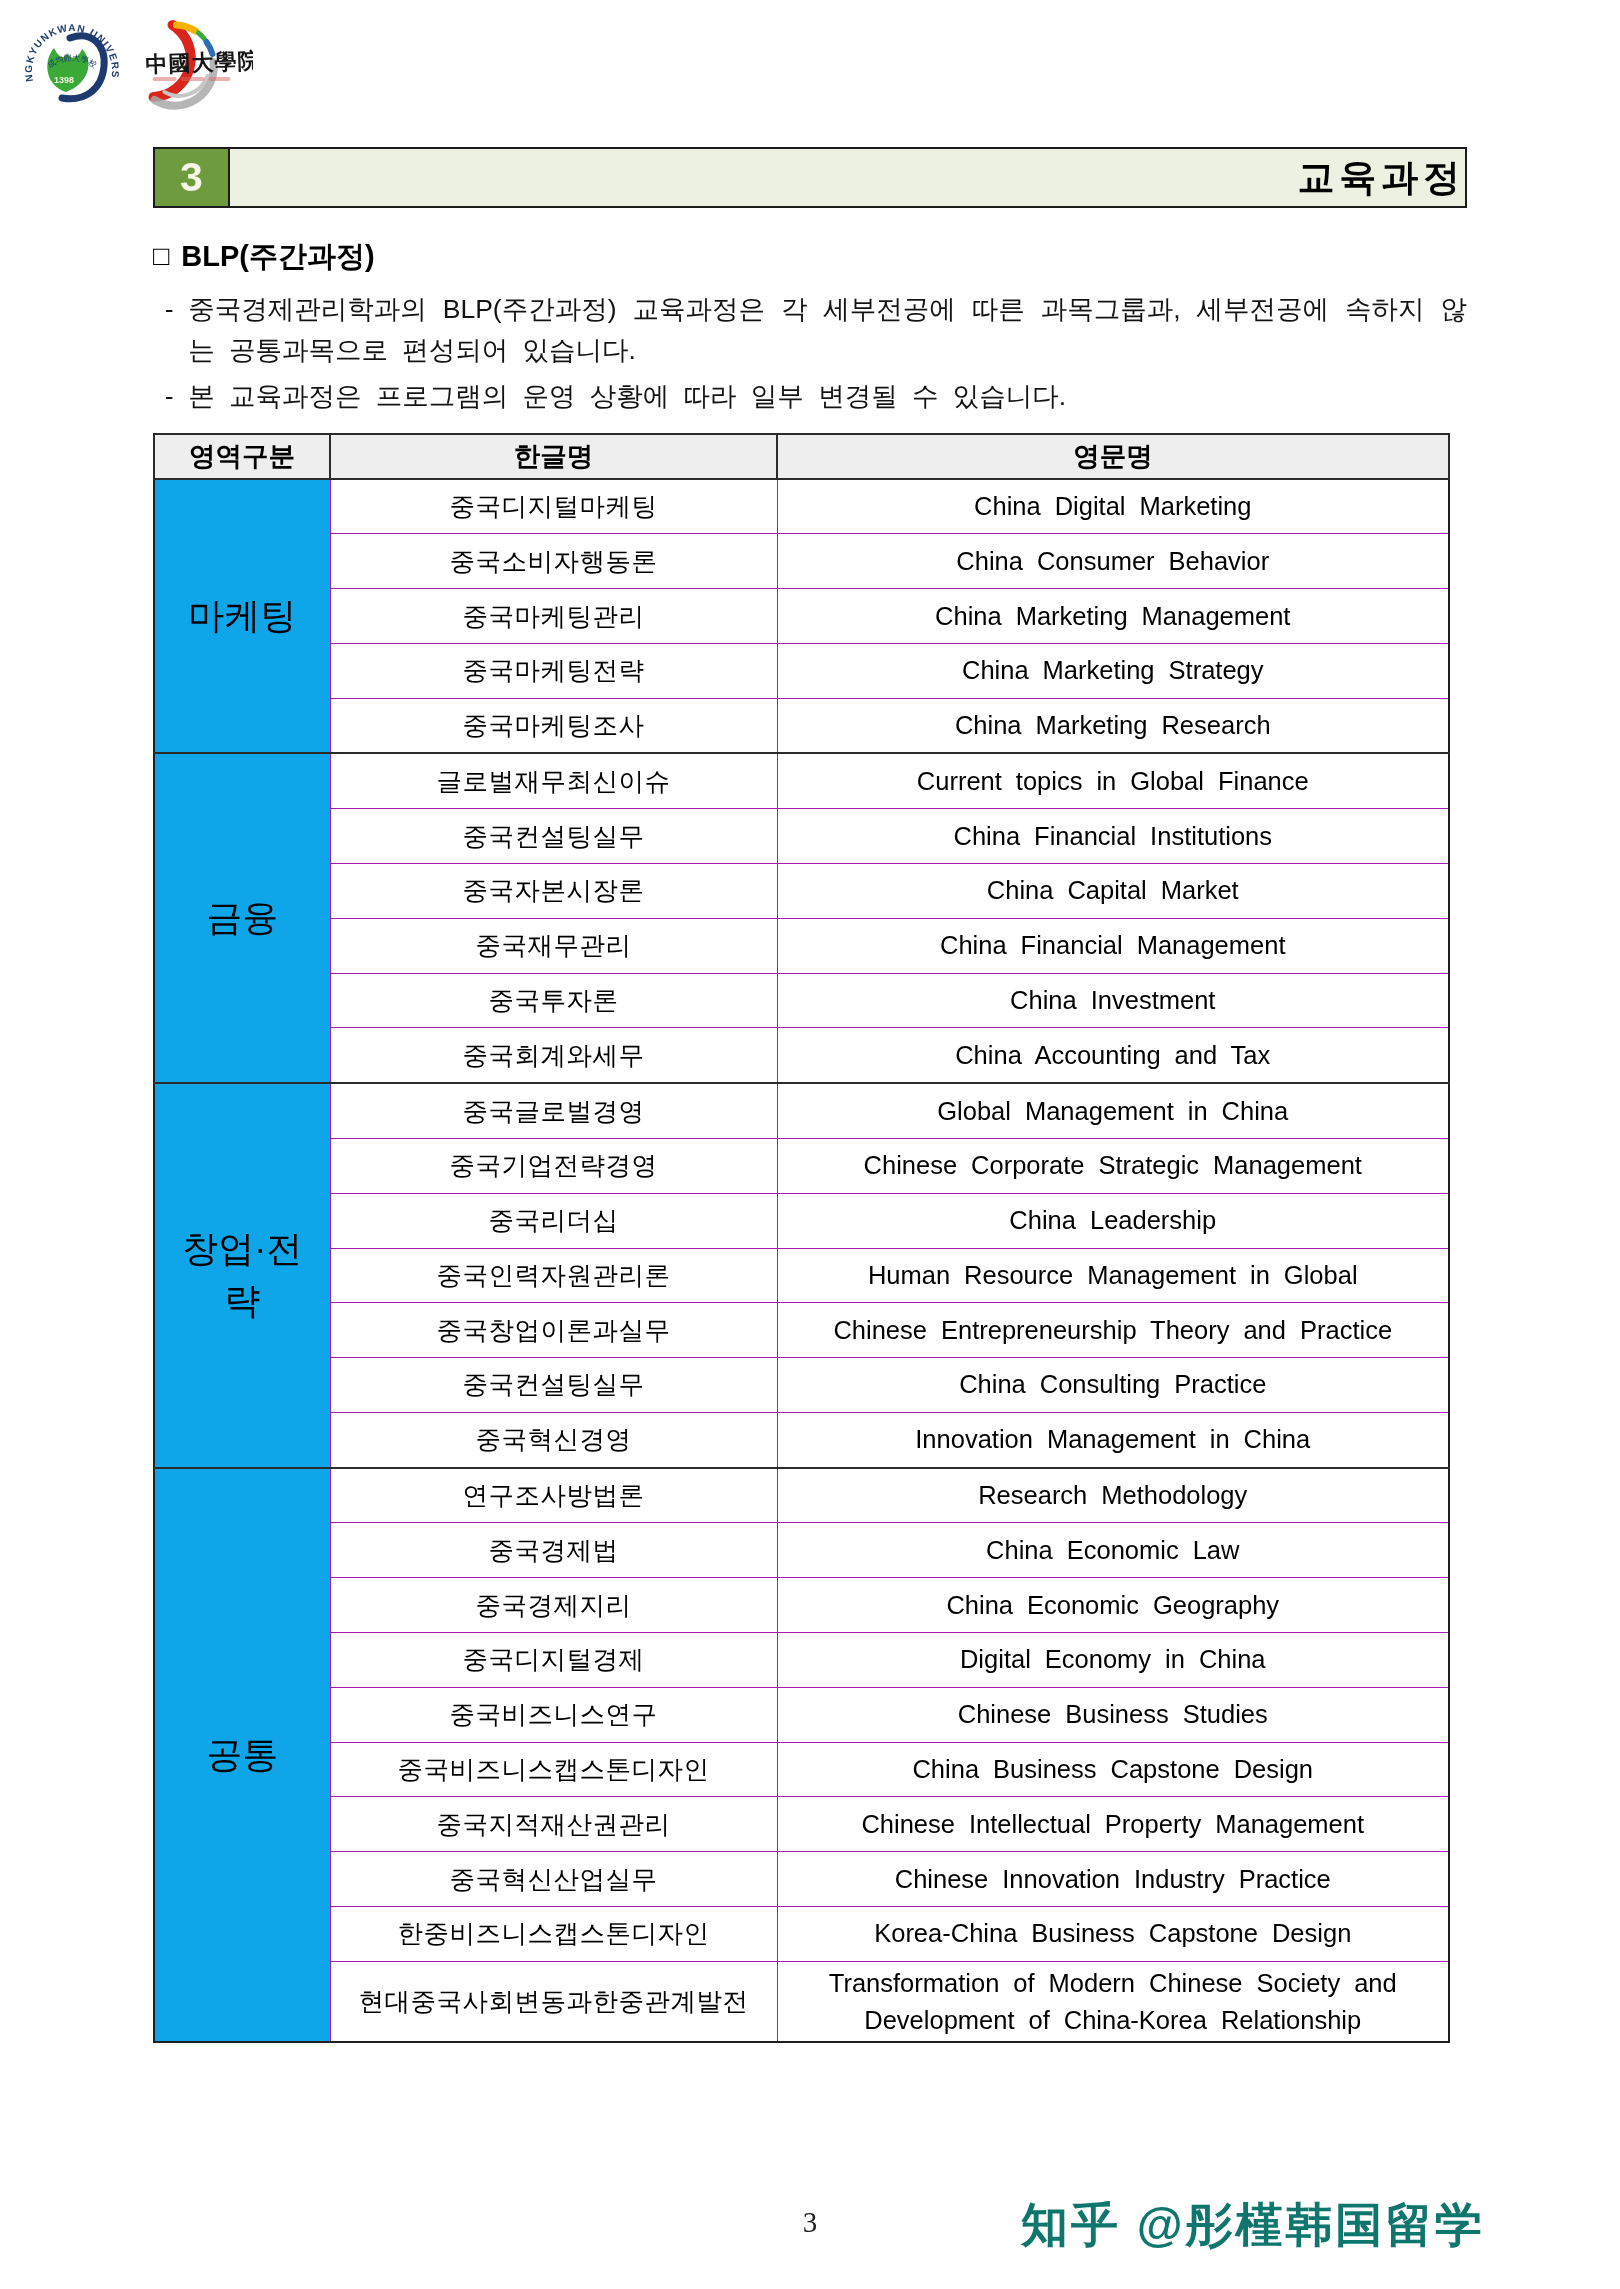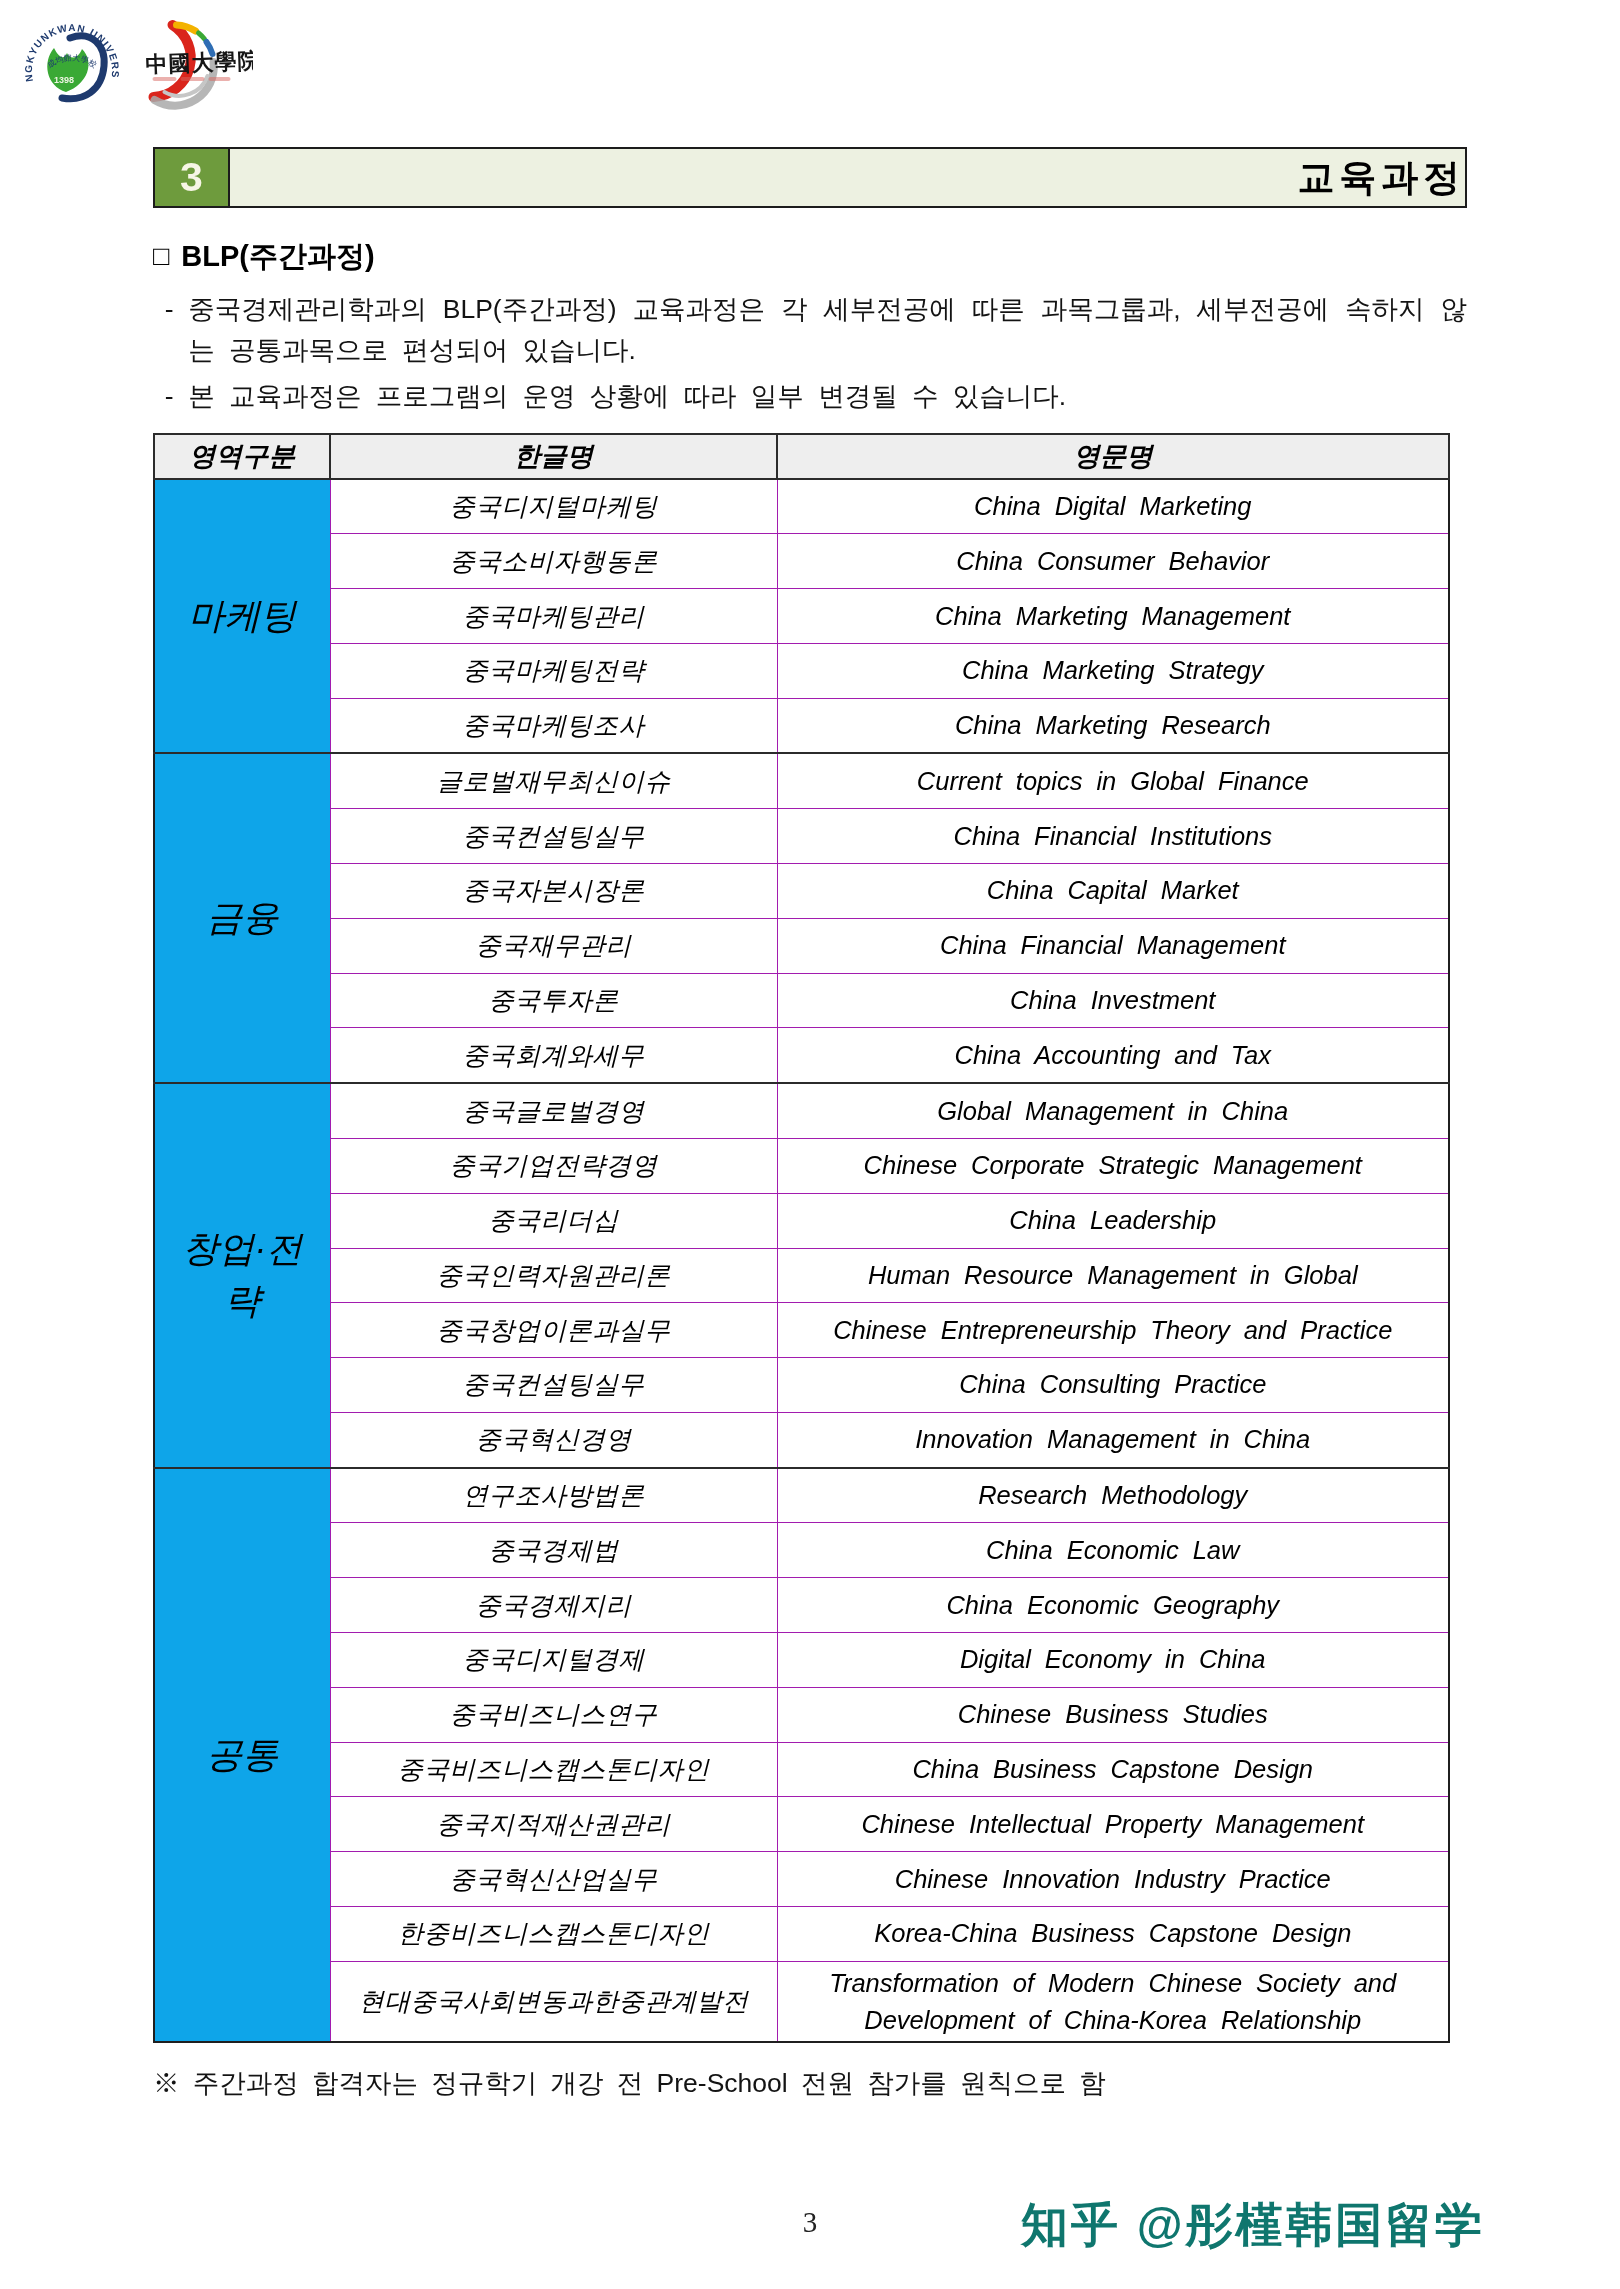--- a/index.html
+++ b/index.html
@@ -31,21 +31,21 @@
     font-size:29px;font-weight:bold;color:#000;
   }
   .sq{font-size:27.4px;font-weight:normal;line-height:1;transform:translateY(-1px);}
   .bullets{margin-top:11.8px;padding-left:11.8px;}
   .bullet{display:flex;font-size:26.5px;line-height:1.55;margin-bottom:4.9px;word-spacing:6.9px;color:#131313;}
   .dash{flex:none;width:23.5px;}
   .bullet-text{flex:1;text-align:justify;}
   
   table.curriculum{
     margin-top:15.7px;width:1296px;border-collapse:collapse;table-layout:fixed;
-    font-size:25.5px;color:#000;font-style:italic;
+    font-size:25.5px;color:#000;
   }
   table.curriculum{border:2.9px solid #1f1f1f;}
   col.c1{width:176px;} col.c2{width:447px;} col.c3{width:672px;}
   table.curriculum th{
     height:43px;background:#eeeeee;font-size:26.5px;font-weight:bold;
     border:2px solid #2b2b2b;text-align:center;vertical-align:middle;padding:0 5.9px;
   }
   table.curriculum td{
     height:48px;border:1px solid #a21caf;text-align:center;vertical-align:middle;
     padding:2.9px 11.8px;line-height:1.45;
@@ -259,19 +259,18 @@
             <td class="kr-cell">한중비즈니스캡스톤디자인</td>
             <td class="en-cell">Korea-China Business Capstone Design</td>
           </tr>
           <tr>
             <td class="kr-cell">현대중국사회변동과한중관계발전</td>
             <td class="en-cell">Transformation of Modern Chinese Society and Development of China-Korea Relationship</td>
           </tr>
         </tbody>
     </table>
 
-    <div class="footnote">※ 주간과정 합격자는 정규학기 개강 전 Pre-School 전원 참가를 원칙으로 함</div>
   </div>
 
   <div class="page-number">3</div>
   <div class="watermark">知乎 @彤槿韩国留学</div>
 </div>
 
 
 </body></html>

